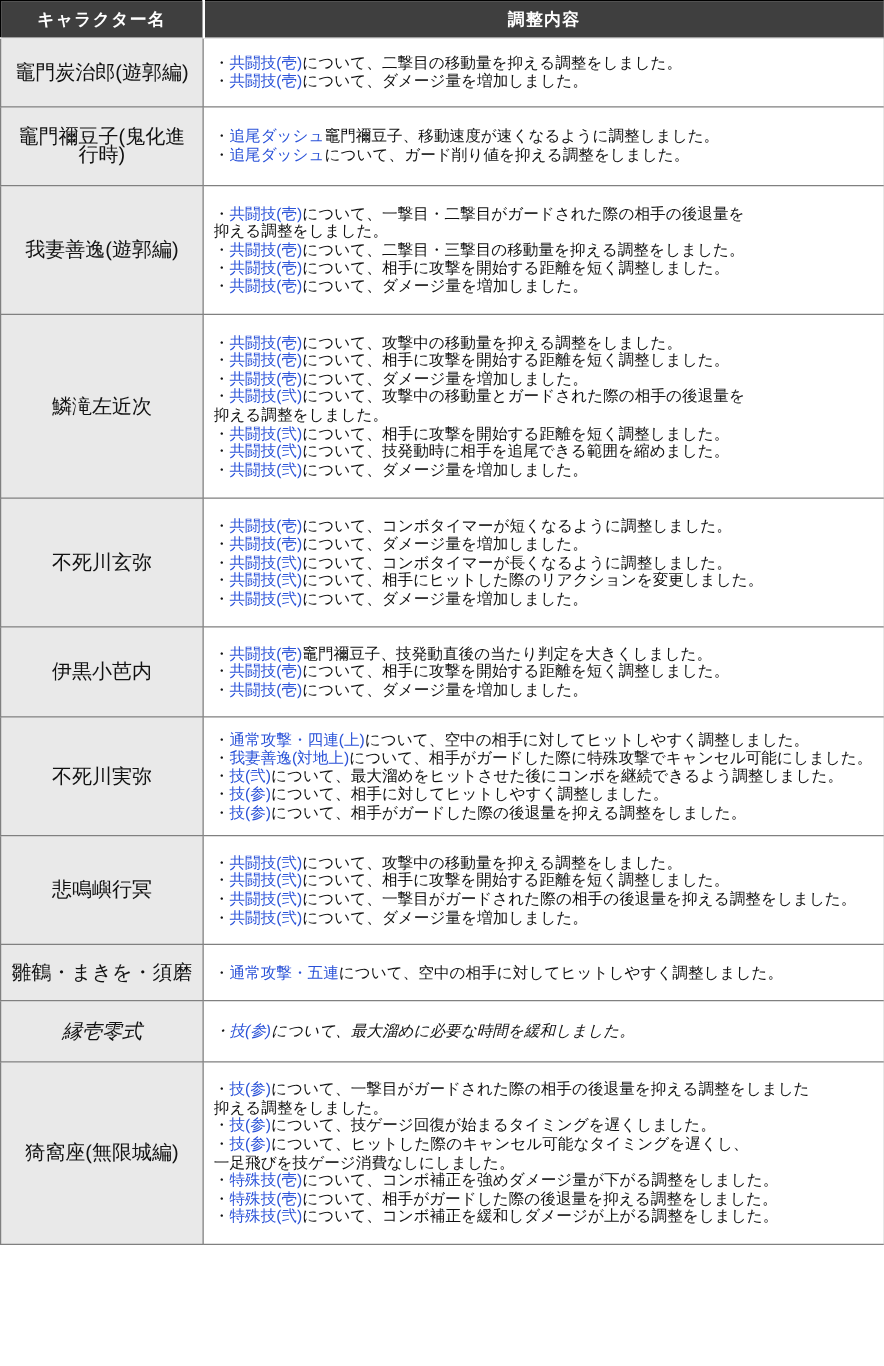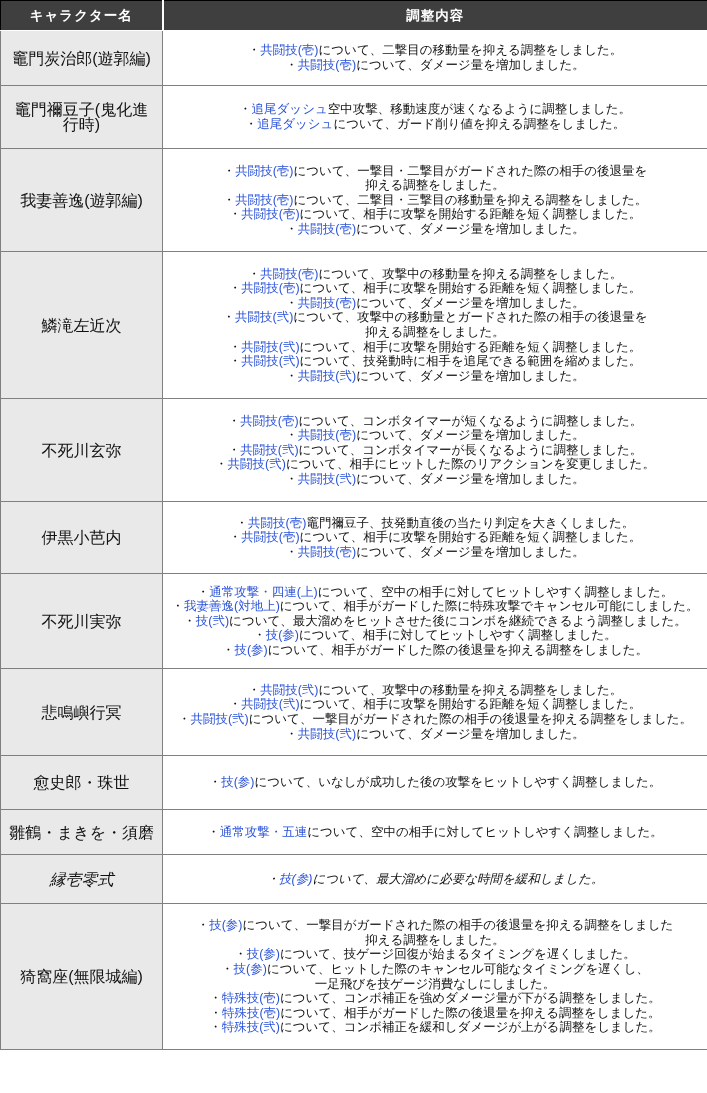--- a/index.html
+++ b/index.html
@@ -10,21 +10,21 @@
   body{width:707px;font-family:"Liberation Sans","DejaVu Sans",sans-serif;color:var(--text);}
   table{width:707px;border-collapse:collapse;table-layout:fixed;border:1px solid var(--outer);}
   col.c-name{width:162px;}
   col.c-adj{width:545px;}
   th{background:var(--header-bg);color:var(--header-text);font-size:13.5px;font-weight:bold;
      height:29px;padding:0 4px;letter-spacing:1px;
      border-bottom:1px solid #fff;}
   th.h-adj{border-left:2px solid #fff;}
   td{border:1px solid var(--grid);vertical-align:middle;}
   td.name{background:var(--name-bg);text-align:center;font-size:16px;padding:4px 6px;line-height:15px;}
-  td.adj{background:#fff;padding:8px 8px;text-align:center;}
+  td.adj{background:#fff;padding:8px 8px;}
   .item{font-size:12.5px;line-height:14.6px;white-space:pre-line;}
   .bullet{color:var(--text);}
   .tech{color:var(--accent);}
   .rest{color:var(--text);}
 </style>
 </head>
 <body>
 
 <table>
   <colgroup>
@@ -41,21 +41,21 @@
       <tr style="height: 55px;">
         <td class="name">竈門炭治郎(遊郭編)</td>
         <td class="adj">
           <div class="item"><span class="bullet">・</span><span class="tech">共闘技(壱)</span><span class="rest">について、二撃目の移動量を抑える調整をしました。</span></div>
           <div class="item"><span class="bullet">・</span><span class="tech">共闘技(壱)</span><span class="rest">について、ダメージ量を増加しました。</span></div>
         </td>
       </tr>
       <tr style="height: 63px;">
         <td class="name">竈門禰豆子(鬼化進行時)</td>
         <td class="adj">
-          <div class="item"><span class="bullet">・</span><span class="tech">追尾ダッシュ</span><span class="rest">空中攻撃、移動速度が速くなるように調整しました。</span></div>
+          <div class="item"><span class="bullet">・</span><span class="tech">追尾ダッシュ</span><span class="rest">竈門禰豆子、移動速度が速くなるように調整しました。</span></div>
           <div class="item"><span class="bullet">・</span><span class="tech">追尾ダッシュ</span><span class="rest">について、ガード削り値を抑える調整をしました。</span></div>
         </td>
       </tr>
       <tr style="height: 103px;">
         <td class="name">我妻善逸(遊郭編)</td>
         <td class="adj">
           <div class="item"><span class="bullet">・</span><span class="tech">共闘技(壱)</span><span class="rest">について、一撃目・二撃目がガードされた際の相手の後退量を
 抑える調整をしました。</span></div>
           <div class="item"><span class="bullet">・</span><span class="tech">共闘技(壱)</span><span class="rest">について、二撃目・三撃目の移動量を抑える調整をしました。</span></div>
           <div class="item"><span class="bullet">・</span><span class="tech">共闘技(壱)</span><span class="rest">について、相手に攻撃を開始する距離を短く調整しました。</span></div>
@@ -105,26 +105,20 @@
       </tr>
       <tr style="height: 87px;">
         <td class="name">悲鳴嶼行冥</td>
         <td class="adj">
           <div class="item"><span class="bullet">・</span><span class="tech">共闘技(弐)</span><span class="rest">について、攻撃中の移動量を抑える調整をしました。</span></div>
           <div class="item"><span class="bullet">・</span><span class="tech">共闘技(弐)</span><span class="rest">について、相手に攻撃を開始する距離を短く調整しました。</span></div>
           <div class="item"><span class="bullet">・</span><span class="tech">共闘技(弐)</span><span class="rest">について、一撃目がガードされた際の相手の後退量を抑える調整をしました。</span></div>
           <div class="item"><span class="bullet">・</span><span class="tech">共闘技(弐)</span><span class="rest">について、ダメージ量を増加しました。</span></div>
         </td>
       </tr>
-      <tr style="height: 54px;">
-        <td class="name">愈史郎・珠世</td>
-        <td class="adj">
-          <div class="item"><span class="bullet">・</span><span class="tech">技(参)</span><span class="rest">について、いなしが成功した後の攻撃をヒットしやすく調整しました。</span></div>
-        </td>
-      </tr>
       <tr style="height: 45px;">
         <td class="name">雛鶴・まきを・須磨</td>
         <td class="adj">
           <div class="item"><span class="bullet">・</span><span class="tech">通常攻撃・五連</span><span class="rest">について、空中の相手に対してヒットしやすく調整しました。</span></div>
         </td>
       </tr>
       <tr style="height: 49px; font-style: italic;">
         <td class="name">縁壱零式</td>
         <td class="adj">
           <div class="item"><span class="bullet">・</span><span class="tech">技(参)</span><span class="rest">について、最大溜めに必要な時間を緩和しました。</span></div>

